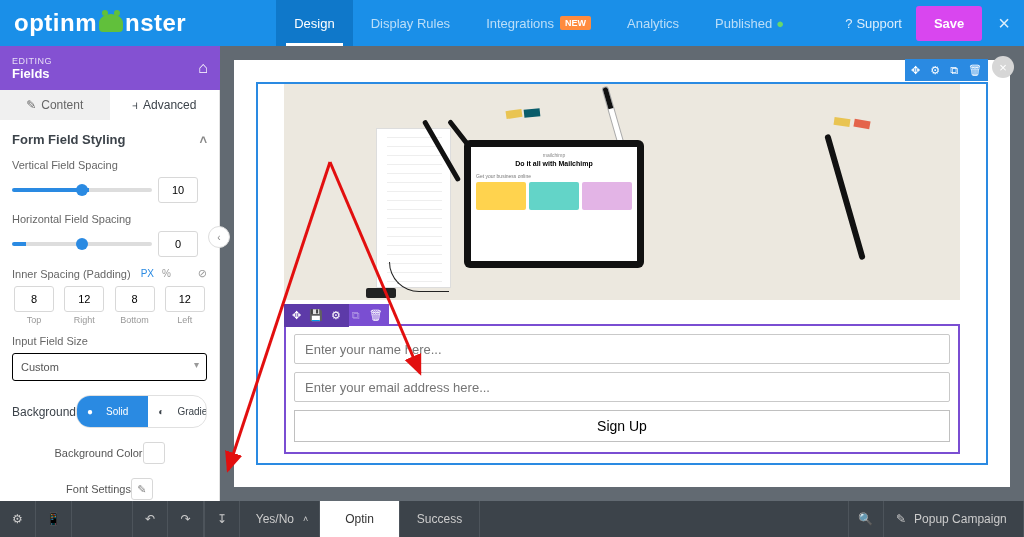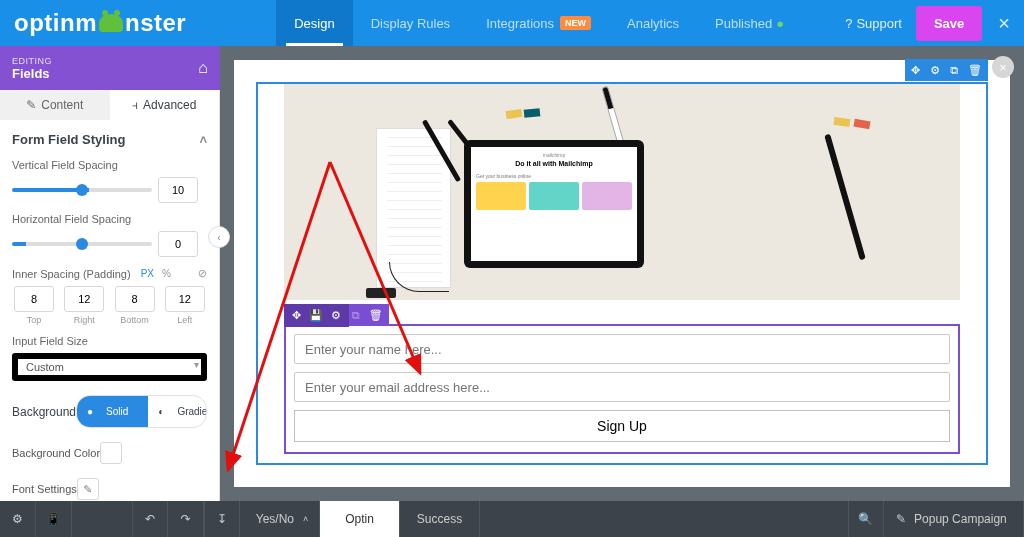--- a/index.html
+++ b/index.html
@@ -34,28 +34,28 @@
 .slider{appearance:none;width:140px;height:4px;background:linear-gradient(to right,#2a8ae2 0%,#2a8ae2 55%,#ddd 55%,#ddd 100%);border-radius:2px}
 .slider.short{background:linear-gradient(to right,#2a8ae2 0%,#2a8ae2 10%,#ddd 10%,#ddd 100%)}
 .slider::-webkit-slider-thumb{appearance:none;width:12px;height:12px;background:#2a8ae2;border-radius:50%;cursor:grab}
 .num{width:40px;height:26px;border:1px solid #d8d8d8;border-radius:3px;text-align:center;font-size:11px;padding:0 2px}
 .padrow{display:flex;gap:6px;margin-top:6px}
 .padcell{display:flex;flex-direction:column;align-items:center;gap:3px;flex:1}
 .padcell .pl{font-size:9px;color:#999}
 .unit{color:#2a8ae2;font-size:10px;margin-left:4px;cursor:pointer}
 .unit2{color:#999;font-size:10px;margin-left:2px}
 .link-ic{color:#999;font-size:11px;cursor:pointer;margin-left:auto}
-.select{width:100%;height:28px;border:6px solid #000000;border-radius:3px;padding:0 8px;font-size:11px;color:#555;background:#fff;appearance:none}
+.select{width:100%;height:28px;border:1px solid #000000;border-radius:3px;padding:0 8px;font-size:11px;color:#555;background:#fff;appearance:none}
 .select-wrap{position:relative}
 .select-wrap::after{content:"▾";position:absolute;right:8px;top:6px;font-size:10px;color:#999;pointer-events:none}
 .bg-row{display:flex;align-items:center;justify-content:space-between;margin-top:14px}
 .seg{display:flex;border-radius:14px;overflow:hidden;border:1px solid #e0e0e0;font-size:10px}
 .seg span{padding:5px 10px;cursor:pointer;display:flex;align-items:center;gap:3px}
 .seg .sel{background:#2a8ae2;color:#fff}
-.prop-row{display:flex;justify-content:flex-start;align-items:center;margin-top:14px;font-size:11px;color:#555}
+.prop-row{display:flex;justify-content:center;align-items:center;margin-top:14px;font-size:11px;color:#555}
 .swatch{width:22px;height:22px;border:1px solid #d8d8d8;border-radius:3px;background:#fff;cursor:pointer}
 .edit-ic{width:22px;height:22px;border:1px solid #d8d8d8;border-radius:3px;display:flex;align-items:center;justify-content:center;cursor:pointer;color:#888}
 .preview{flex:1;background:#626a72;position:relative;padding:14px}
 .collapse-btn{position:absolute;left:-12px;top:180px;width:22px;height:22px;background:#fff;border:1px solid #ddd;border-radius:50%;display:flex;align-items:center;justify-content:center;font-size:10px;color:#888;cursor:pointer;z-index:5}
 .canvas{background:#fff;width:100%;height:100%;position:relative;padding:22px}
 .closepopup{position:absolute;top:-4px;right:-4px;width:22px;height:22px;background:#d6d6d6;border-radius:50%;display:flex;align-items:center;justify-content:center;color:#fff;font-size:13px;cursor:pointer}
 .popup-outline{border:2px solid #2a8ae2;width:100%;height:100%;position:relative;padding:0 26px 14px}
 .top-tools{position:absolute;top:-25px;right:-2px;background:#2a8ae2;height:22px;display:flex;align-items:center;padding:0 6px;gap:10px;color:#fff;font-size:11px}
 .top-tools span{cursor:pointer}
 .fieldbox{border:2px solid #7a4ed2;position:relative;margin-top:5px;background:#fff}

